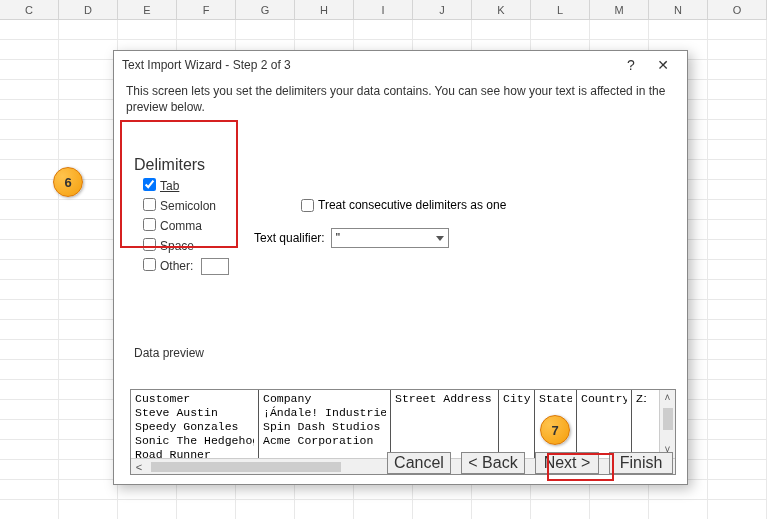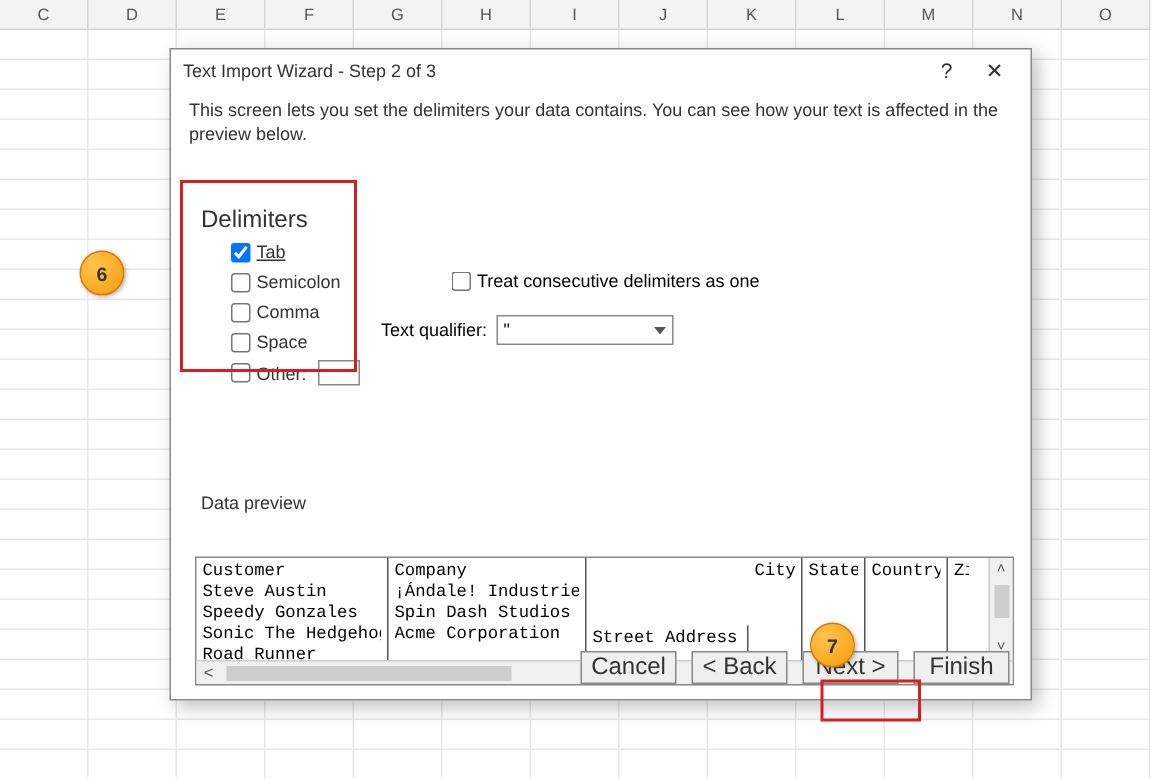--- a/index.html
+++ b/index.html
@@ -16,21 +16,21 @@
     .grid { position: absolute; inset: 0; }
     .grid-headers { display: flex; height: 20px; border-bottom: 1px solid #d4d4d4; background: #f3f3f3; }
     .grid-headers div { width: 64px; text-align: center; font-size: 11px; color: #555; border-right: 1px solid #d4d4d4; line-height: 20px; }
     .grid-rows { position: absolute; top: 20px; left: 0; right: 0; bottom: 0; }
     .grid-row { height: 20px; border-bottom: 1px solid #e8e8e8; display: flex; }
     .grid-row div { width: 64px; border-right: 1px solid #e8e8e8; }
 
     
     .dialog {
       position: absolute;
-      left: 113px; top: 32px;
+      left: 113px; top: 50px;
       width: 575px; height: 435px;
       background: #fff;
       border: 1px solid #888;
       box-shadow: 4px 4px 12px rgba(0,0,0,0.25);
       display: flex; flex-direction: column;
     }
     .titlebar { display: flex; align-items: center; height: 28px; padding: 0 8px; }
     .titlebar .title { flex: 1; font-size: 12px; color: #333; }
     .tb-btn { width: 32px; text-align: center; font-size: 14px; color: #333; cursor: default; }
     .desc { padding: 4px 12px 10px; color: #333; line-height: 1.35; }
@@ -38,21 +38,21 @@
     .fieldset {
       position: absolute;
       left: 10px; top: 115px;
       width: 558px;
     }
     .fieldset legend { font-size: 16px; color: #333; padding: 0 2px; position: absolute; top:-10px; left: 8px; background:#fff; }
     .delim-box {
       position: absolute; left: 10px; top: 0;
       width: 104px; padding: 8px 6px 8px 4px;
     }
-    .check-row { display: flex; align-items: center; gap: 4px; margin: 4px 16px; line-height:16px; }
+    .check-row { display: flex; gap: 4px; margin: 4px 5px; line-height:16px; }
     .check-row input[type=checkbox] { width: 13px; height: 13px; }
     .check-row label { color: #333; }
     .check-row label .u { text-decoration: underline; }
     .other-input { width: 28px; height: 17px; border: 1px solid #888; margin-left: 4px; padding:0 2px; }
 
     .treat-row { position: absolute; left: 130px; top: 32px; display: flex; align-items: center; gap: 4px; padding-left: 47px; }
     .qual-row { position: absolute; left: 130px; top: 62px; display: flex; align-items: center; gap: 6px; }
     .qual-select { width: 118px; height: 20px; border: 1px solid #888; background:#fff; display:flex; align-items:center; justify-content:space-between; padding:0 4px; }
     .qual-select .caret { width:0;height:0;border-left:4px solid transparent;border-right:4px solid transparent;border-top:5px solid #555; }
 
@@ -69,21 +69,21 @@
     .callout.c6 { left: 53px; top: 167px; }
     .callout.c7 { left: 540px; top: 415px; }
 
     
     .preview-label { position: absolute; left: 20px; top: 295px; color:#333; }
     .preview-box { position:absolute; left: 16px; top: 338px; width: 546px; height: 86px; border:1px solid #888; display:flex; flex-direction:column; }
     .preview-content { flex:1; font-family: "Courier New", monospace; font-size: 11.5px; line-height: 14px; display:flex; overflow:hidden; }
     .preview-col { border-right: 1px solid #555; padding: 2px 4px 0 4px; white-space: nowrap; overflow:hidden; }
     .preview-col.c0 { width: 128px; }
     .preview-col.c1 { width: 132px; }
-    .preview-col.c2 { width: 108px; margin-top: 45px; }
+    .preview-col.c2 { width: 108px; }
     .preview-col.c3 { width: 36px; }
     .preview-col.c4 { width: 42px; }
     .preview-col.c5 { width: 55px; }
     .preview-col.c6 { width: 18px; border-right:none; }
     .preview-col div { height:14px; overflow:hidden; }
     .preview-scroll { height: 16px; background:#f0f0f0; border-top:1px solid #ccc; display:flex; align-items:center; }
     .preview-scroll .thumb { width: 190px; height: 10px; background:#cdcdcd; margin-left:4px; }
     .preview-scroll .spacer { flex:1; }
     .preview-scroll .arrow { width: 16px; text-align:center; color:#555; font-size:11px; }
     .vscroll { position:absolute; right:0; top:0; bottom:16px; width:16px; background:#f0f0f0; border-left:1px solid #ccc; display:flex; flex-direction:column; }

